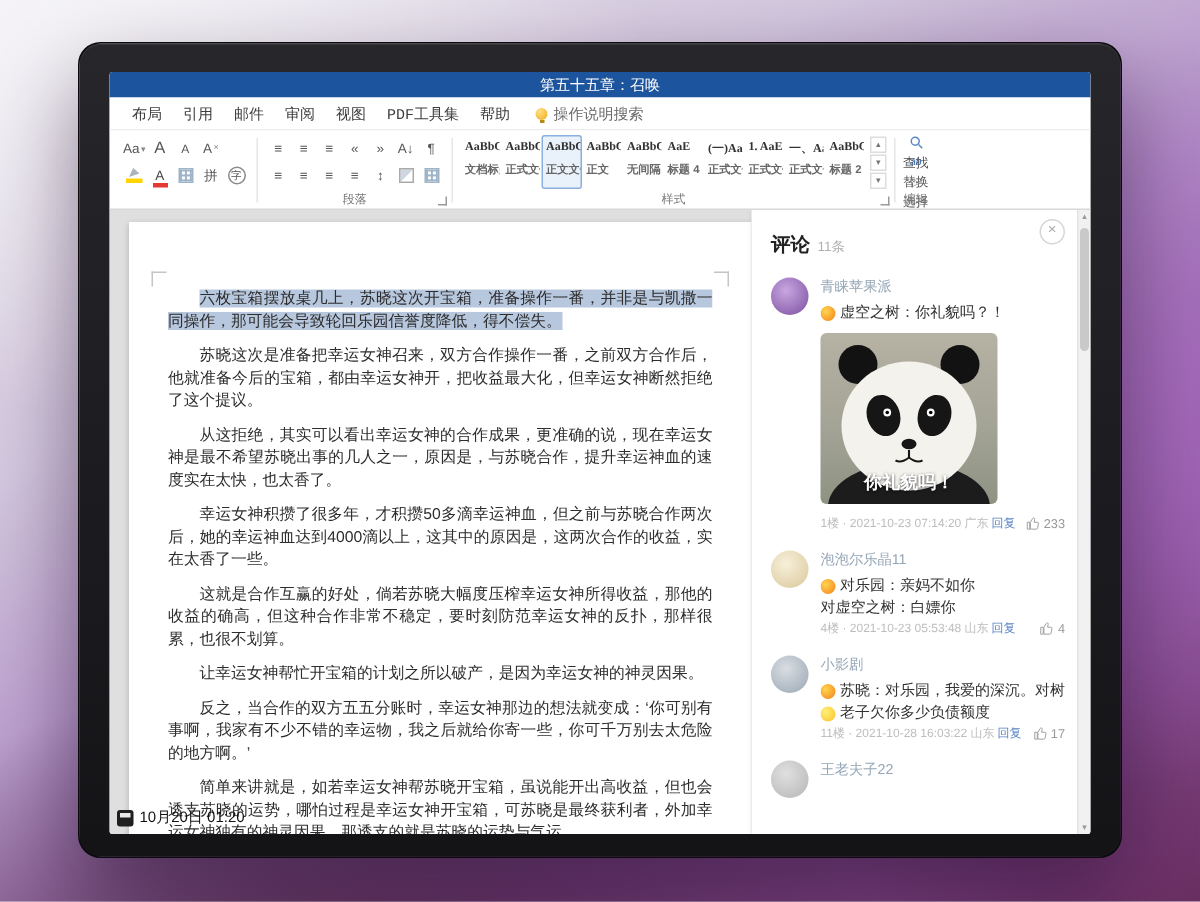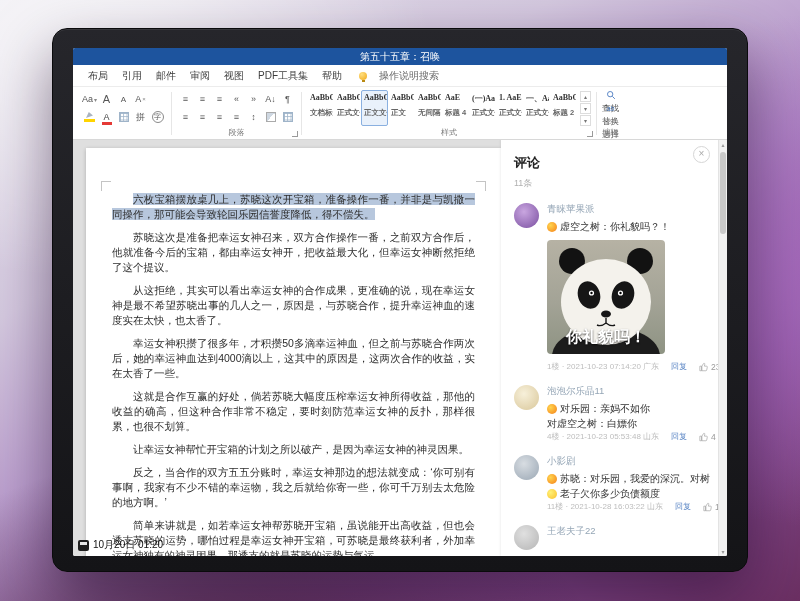--- a/index.html
+++ b/index.html
@@ -22,22 +22,22 @@
     position:absolute; left:20px; top:19px; right:20px; bottom:15px;
     background:#fff; overflow:hidden; display:flex; flex-direction:column;
     border-radius:2px;
   }
   
   .titlebar{ height:17px; flex:none; background:#1d549e; color:#fff;
     display:flex; align-items:center; justify-content:center; font-size:10px; }
   
   .tabsrow{ height:22px; flex:none; display:flex; align-items:center;
     padding:0 8px; border-bottom:1px solid #ececec; font-size:10px; color:#3d3d3d; background:#fff;}
-  .tab{ padding:14px 7px; white-space:nowrap; cursor:default;}
-  .tab-search{ display:flex; align-items:center; gap:12px; margin-left:10px; color:#6a6a6a;}
+  .tab{ padding:14px 7px; white-space:nowrap; cursor:default;font-family:Liberation Mono, monospace;}
+  .tab-search{ display:flex; align-items:center; gap:4px; margin-left:10px; color:#6a6a6a;}
   .bulb{ width:8px; height:8px; border-radius:50%;
     background:radial-gradient(circle at 35% 30%, #ffe082, #f0a818); position:relative;}
   .bulb::after{ content:""; position:absolute; left:2.5px; bottom:-2px; width:3px; height:2px; background:#b98a12;}
   
   .ribbon{ height:53px; flex:none; background:#fff; border-bottom:1px solid #d8d8d8;
     display:flex; align-items:stretch; padding:2px 10px 0 4px;}
   .group{ position:relative; padding:1px 4px 12px;}
   .grp-label{ position:absolute; bottom:1px; left:0; right:0; text-align:center;
     font-size:8px; color:#7a7a7a; white-space:nowrap;}
   .launcher{ position:absolute; bottom:2px; right:2px; width:6px; height:6px;
@@ -90,41 +90,41 @@
   .pagetext{ position:absolute; left:26px; right:26px; top:44px; bottom:0; overflow:hidden;}
   .para{ font-size:10.5px; line-height:15px; color:#2d2d2d; text-align:justify;
     text-indent:2em; margin:0 0 8px;}
   .selhl{ background:#b7c7dd;}
   
   .panel{ position:absolute; left:428px; top:0; bottom:0; width:219px; background:#fff;
     box-shadow:-1px 0 2px rgba(0,0,0,.06); padding:0 10px 0 13px; overflow:hidden;}
   .closebtn{ position:absolute; top:6px; right:10px; width:17px; height:17px;
     border:1px solid #d6d6d6; border-radius:50%; color:#aaa; font-size:10px; line-height:14px;
     text-align:center; background:#fff; cursor:default; z-index:3;}
-  .phead{ margin-top:14px; display:flex; align-items:baseline; gap:5px;flex-direction:column;}
+  .phead{ margin-top:14px; display:flex; align-items:baseline; gap:5px;}
   .ptitle{ font-size:13px; font-weight:bold; color:#222;}
   .pcount{ font-size:9px; color:#b0b0b0;}
   .citem{ display:flex; margin-top:13px;}
   .avatar{ width:25px; height:25px; border-radius:50%; flex:none;}
   .av1{ background:radial-gradient(circle at 40% 35%, #c9a6e0, #7a4fa0);}
   .av2{ background:radial-gradient(circle at 40% 35%, #f7f0da, #d9c79a);}
   .av3{ background:radial-gradient(circle at 40% 35%, #d8dde2, #9aa7b4);}
   .av4{ background:radial-gradient(circle at 40% 35%, #e0e0e0, #b5b5b5);}
   .cbody{ margin-left:8px; flex:1; min-width:0;}
   .cname{ font-size:9.5px; color:#95a6b6; margin-bottom:3px;}
   .cline{ font-size:10px; color:#333; line-height:15px; display:flex; align-items:center; gap:3px; white-space:nowrap; overflow:hidden;}
   .badge{ width:10px; height:10px; border-radius:50%; flex:none;}
   .badge.gold{ background:radial-gradient(circle at 35% 35%, #ffd54f, #f57f17);}
   .badge.yellow{ background:radial-gradient(circle at 35% 35%, #fff176, #fbc02d);}
   .meme{ position:relative; width:118px; height:114px; border-radius:4px; overflow:hidden;
     margin:6px 0 7px; background:linear-gradient(180deg,#b6b2a4 0%,#a3a396 55%,#8e9383 100%);}
   .meme svg{ position:absolute; inset:0;}
   .memecap{ position:absolute; left:0; right:0; bottom:6px; text-align:center; color:#fff;
-    font-size:16px; font-weight:bold; text-shadow:0 1px 2px rgba(0,0,0,.75);}
-  .cmeta{ display:flex; align-items:center; font-size:8px; color:#bdbdbd; gap:12px; white-space:nowrap;}
+    font-size:12px; font-weight:bold; text-shadow:0 1px 2px rgba(0,0,0,.75);}
+  .cmeta{ display:flex; align-items:center; font-size:8px; color:#bdbdbd; gap:2px; white-space:nowrap;}
   .reply{ color:#5b86c5;}
   .likes{ margin-left:auto; display:flex; align-items:center; gap:2px; color:#999; font-size:8.5px;}
   .likes svg{ width:10px; height:10px; flex:none;}
   
   .sbar{ position:absolute; right:0; top:0; bottom:0; width:9px; background:#f1f1f1; border-left:1px solid #e3e3e3;}
   .sarr{ position:absolute; left:0; right:0; text-align:center; font-size:6px; color:#999;}
   .sarr.t{ top:1px;} .sarr.b{ bottom:1px;}
   .sthumb{ position:absolute; top:12px; left:1px; width:6px; height:82px; background:#c9c9c9; border-radius:3px;}
   
   .stamp{ position:absolute; left:5px; bottom:4px; display:flex; align-items:center; gap:4px;

